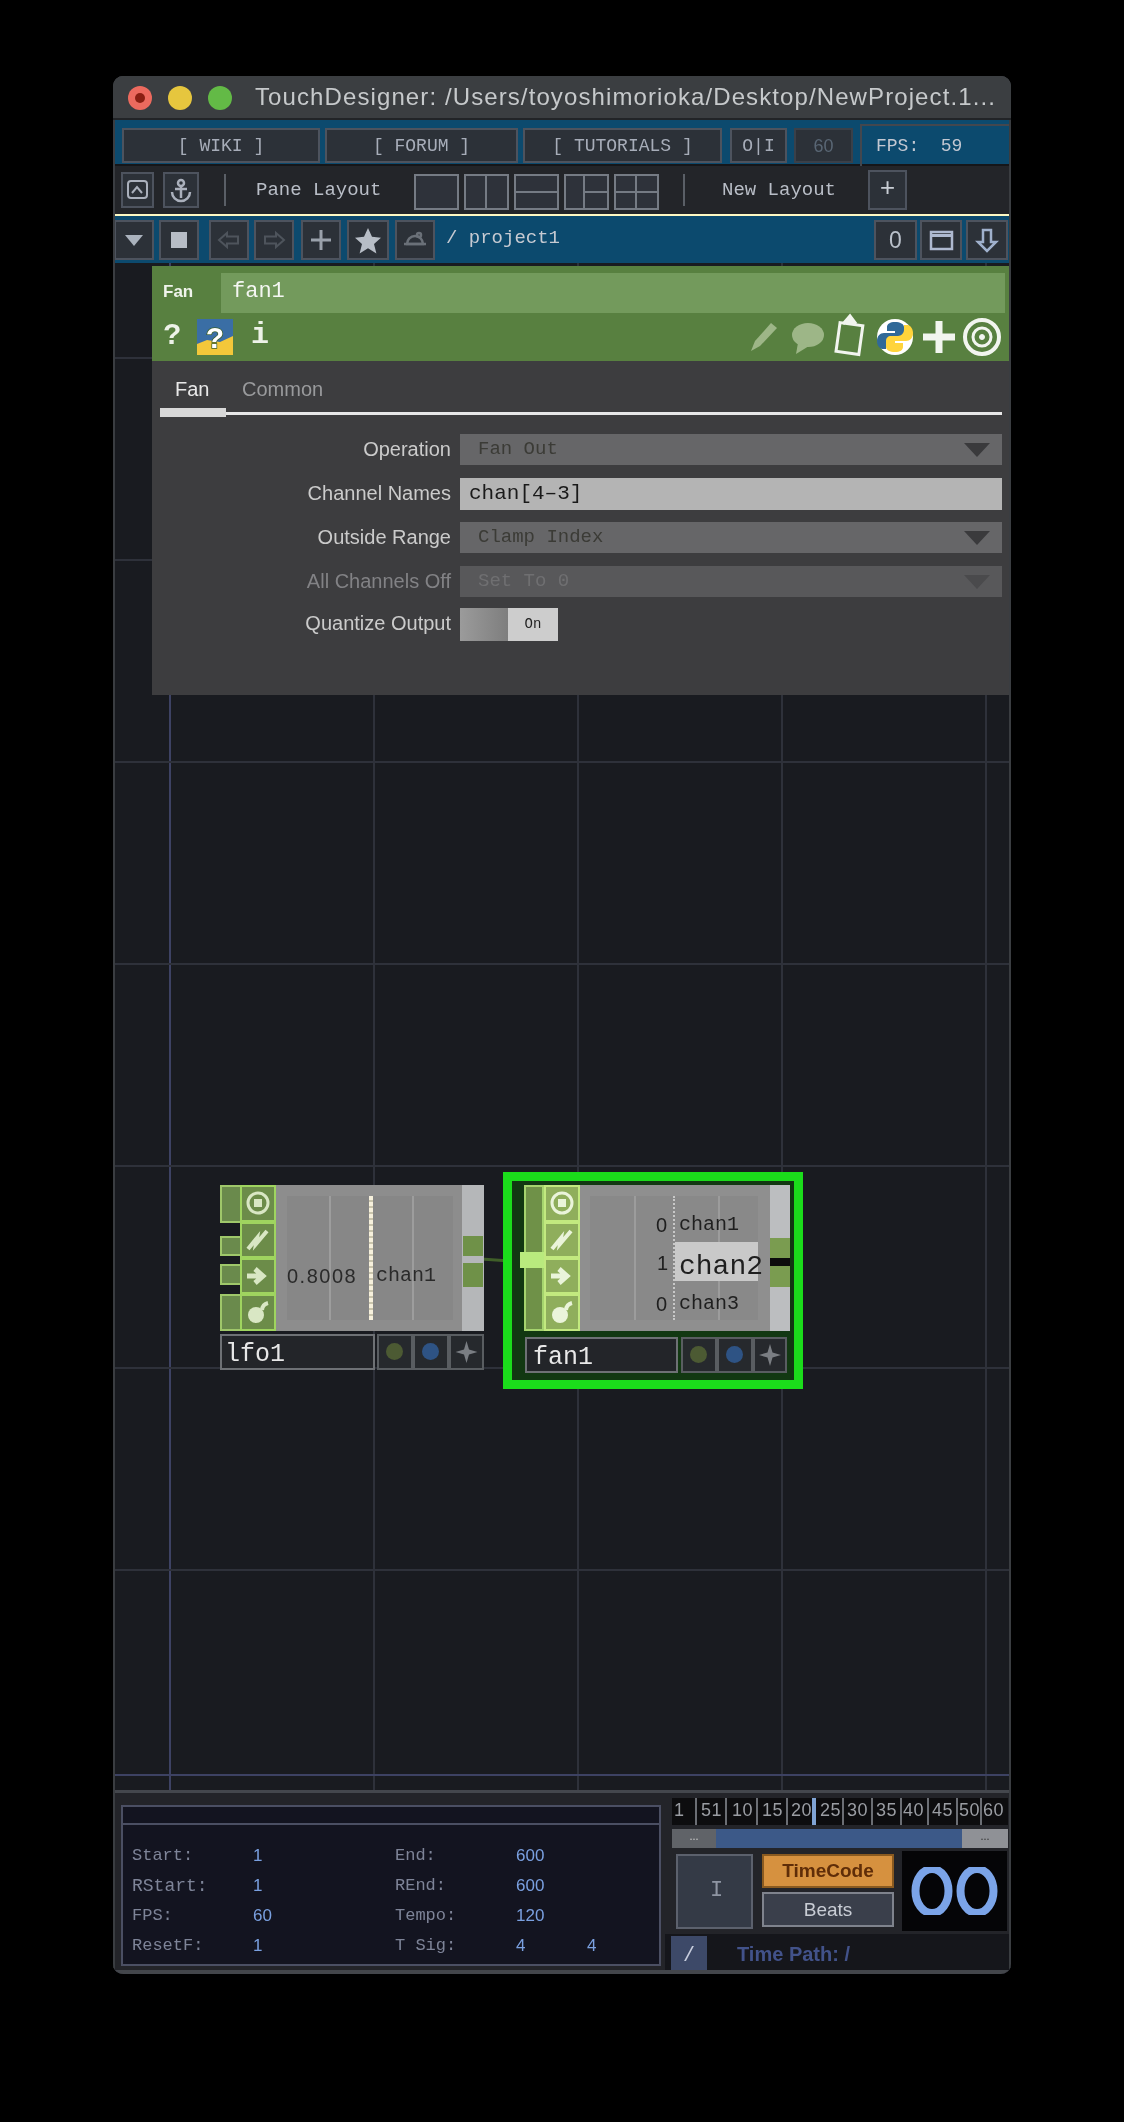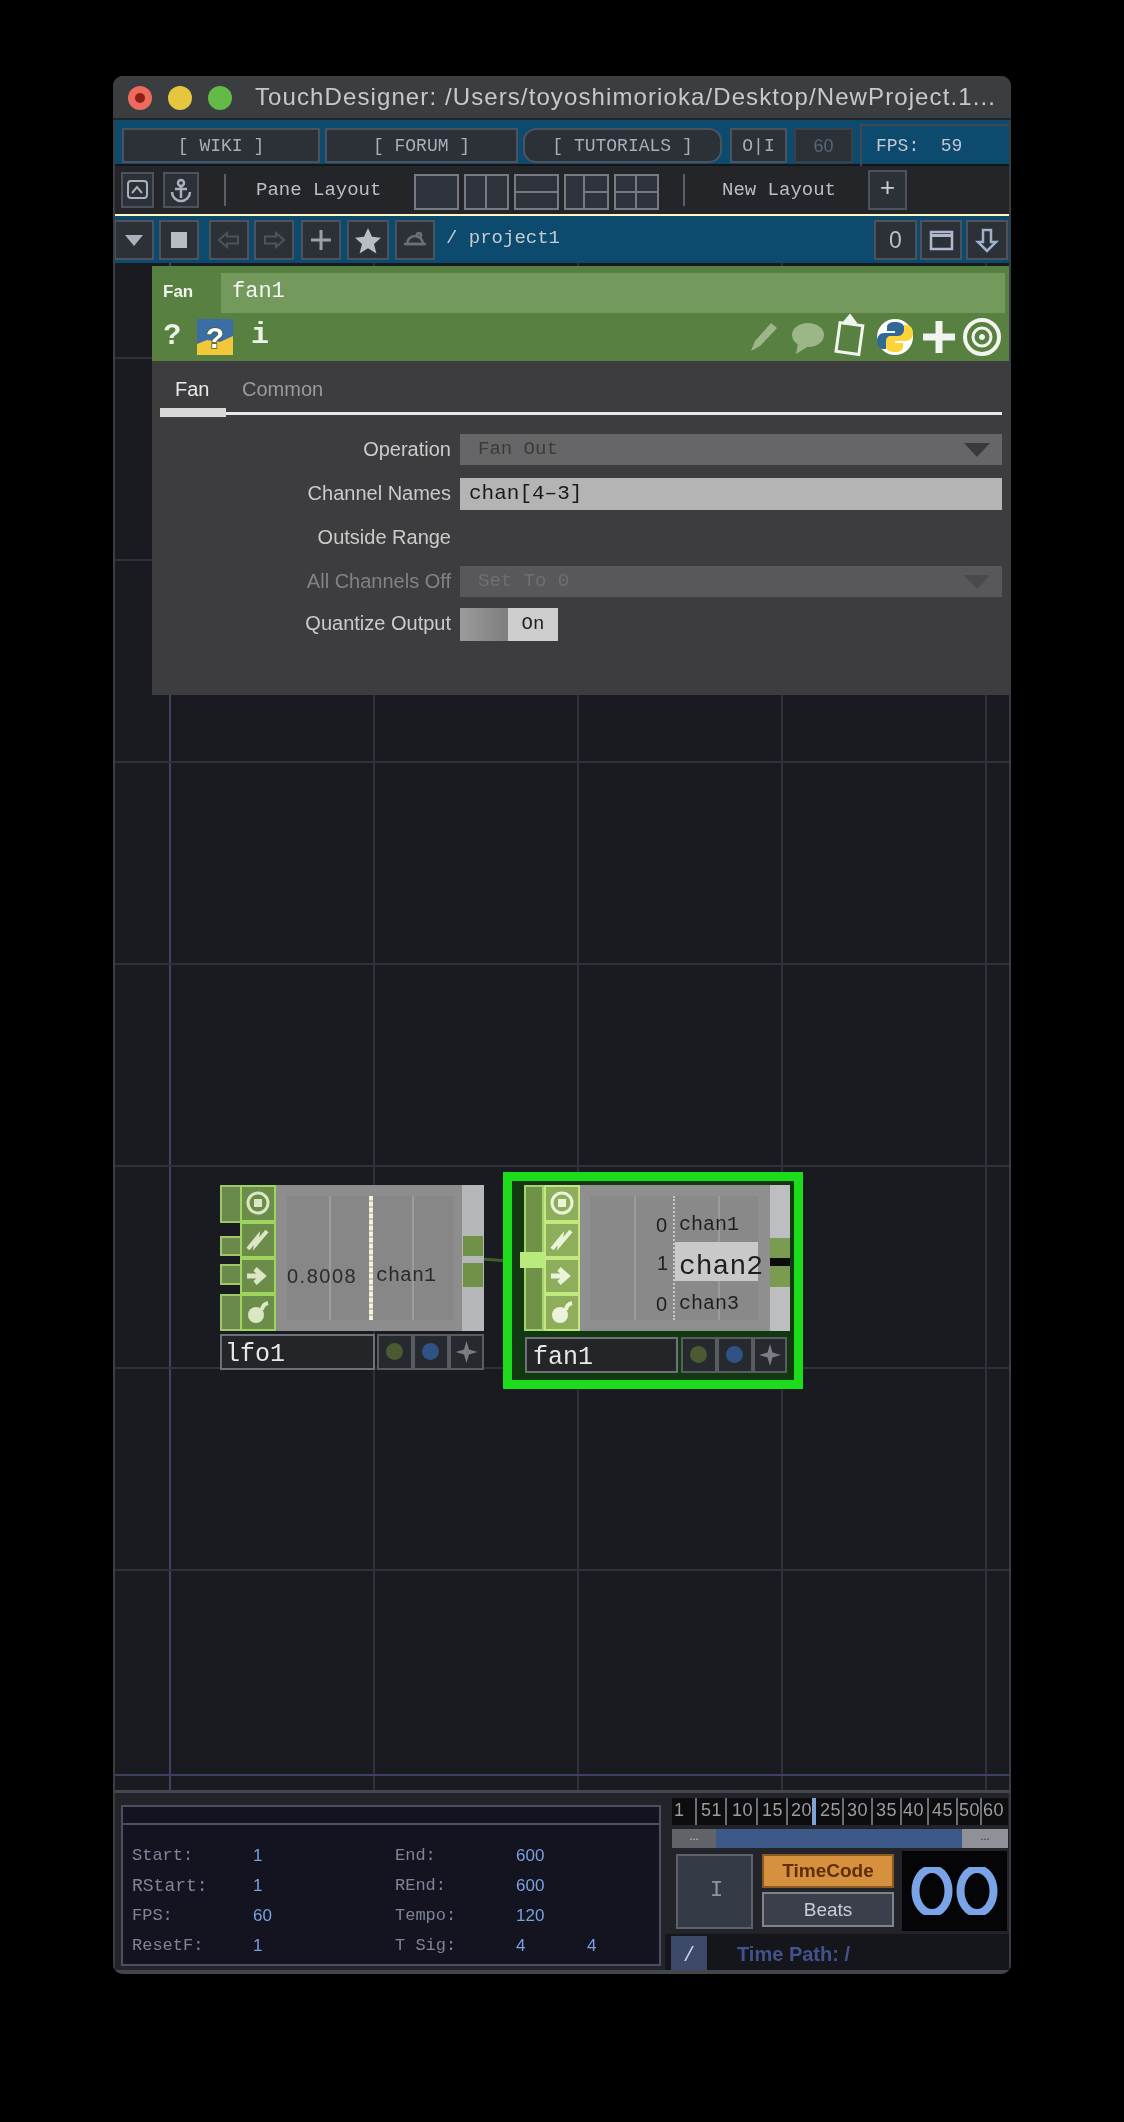--- a/index.html
+++ b/index.html
@@ -25,21 +25,21 @@
 
     <div class="abs sans" style="left:142px;top:7px;font-size:24px;letter-spacing:1.1px;color:#c6c9cb;">TouchDesigner: /Users/toyoshimorioka/Desktop/NewProject.1...</div>
   </div>
 
   <div class="abs" style="left:0;top:44px;width:898px;height:46px;background:#0c4a6e;border-bottom:2px solid #151619;box-sizing:border-box;">
 
     <div class="btn" style="left:9px;top:8px;width:198px;height:35px;font-size:18px;line-height:32px;">[ WIKI ]</div>
 
     <div class="btn" style="left:212px;top:8px;width:193px;height:35px;font-size:18px;line-height:32px;">[ FORUM ]</div>
 
-    <div class="btn" style="left:410px;top:8px;width:199px;height:35px;font-size:18px;line-height:32px;border-radius:13px;">[ TUTORIALS ]</div>
+    <div class="btn" style="left:410px;top:8px;width:199px;height:35px;font-size:18px;line-height:32px;">[ TUTORIALS ]</div>
 
     <div class="btn" style="left:617px;top:8px;width:57px;height:35px;font-size:18px;line-height:32px;">O|I</div>
 
     <div class="btn" style="left:681px;top:8px;width:59px;height:35px;font-size:18px;line-height:32px;color:#596674;border-color:#3a4049;font-family:'Liberation Sans',sans-serif;">60</div>
 
     <div class="abs mono" style="left:747px;top:4px;width:151px;height:42px;border-left:2px solid #43474e;border-top:2px solid #43474e;color:#c3c8d2;font-size:18px;line-height:40px;padding-left:14px;box-sizing:border-box;">FPS:&nbsp;&nbsp;59</div>
   </div>
 
   <div class="abs" style="left:0;top:90px;width:898px;height:50px;background:#232529;border-bottom:2px solid #fef9c3;box-sizing:border-box;">
 
@@ -335,33 +335,39 @@
           <path d="M0 0 L26 0 L13 14 Z" fill="#3a3a3c"></path>
         </svg>
     </div>
 
     <div class="abs sans" style="left:0px;top:216px;width:299px;font-size:20px;color:#cbcbcb;text-align:right;">Channel Names</div>
     <div class="abs" style="left:308px;top:212px;width:542px;height:32px;background:#b4b4b4;">
       <div class="abs mono" style="left:9px;top:4px;font-size:21px;color:#1a1a1a;">chan[4–3]</div>
     </div>
 
     <div class="abs sans" style="left:0px;top:260px;width:299px;font-size:20px;color:#cbcbcb;text-align:right;">Outside Range</div>
+    <div class="abs" style="left:308px;top:256px;width:542px;height:31px;background:#666668;">
+      <div class="abs mono" style="left:18px;top:4px;font-size:19px;color:#3b3b36;">Clamp Index</div>
+      <svg class="abs" style="right:12px;top:9px;" width="26" height="14">
+          <path d="M0 0 L26 0 L13 14 Z" fill="#3a3a3c"></path>
+        </svg>
+    </div>
 
     <div class="abs sans" style="left:0px;top:304px;width:299px;font-size:20px;color:#828285;text-align:right;">All Channels Off</div>
     <div class="abs" style="left:308px;top:300px;width:542px;height:31px;background:#58585a;">
       <div class="abs mono" style="left:18px;top:4px;font-size:19px;color:#6f6f71;">Set To 0</div>
       <svg class="abs" style="right:12px;top:9px;" width="26" height="14">
           <path d="M0 0 L26 0 L13 14 Z" fill="#4a4a4c"></path>
         </svg>
     </div>
 
     <div class="abs sans" style="left:0px;top:346px;width:299px;font-size:20px;color:#cbcbcb;text-align:right;">Quantize Output</div>
 
     <div class="abs" style="left:308px;top:342px;width:48px;height:33px;background:linear-gradient(90deg,#9b9b9b,#7e7e7e);"></div>
-    <div class="abs mono" style="left:356px;top:342px;width:50px;height:33px;background:#cdcdcd;color:#222;font-size:19px;line-height:33px;text-align:center;">On</div>
+    <div class="abs mono" style="left:356px;top:342px;width:50px;height:33px;background:#cdcdcd;color:#222;font-size:14px;line-height:33px;text-align:center;">On</div>
   </div>
 
   <div class="abs" style="left:0;top:1714px;width:898px;height:184px;background:#232429;border-top:3px solid #44474d;box-sizing:border-box;">
 
     <div class="abs" style="left:8px;top:12px;width:540px;height:161px;background:#131420;border:2px solid #4b4f63;box-sizing:border-box;">
       <div class="abs" style="left:0;top:16px;width:536px;height:2px;background:#4b4f63;"></div>
 
       <div class="abs mono" style="left:9px;top:39px;font-size:17px;color:#7e8498;">Start:</div>
       <div class="abs sans" style="left:130px;top:39px;font-size:17px;color:#7aa0e0;">1</div>
       <div class="abs mono" style="left:272px;top:39px;font-size:17px;color:#7e8498;">End:</div>

